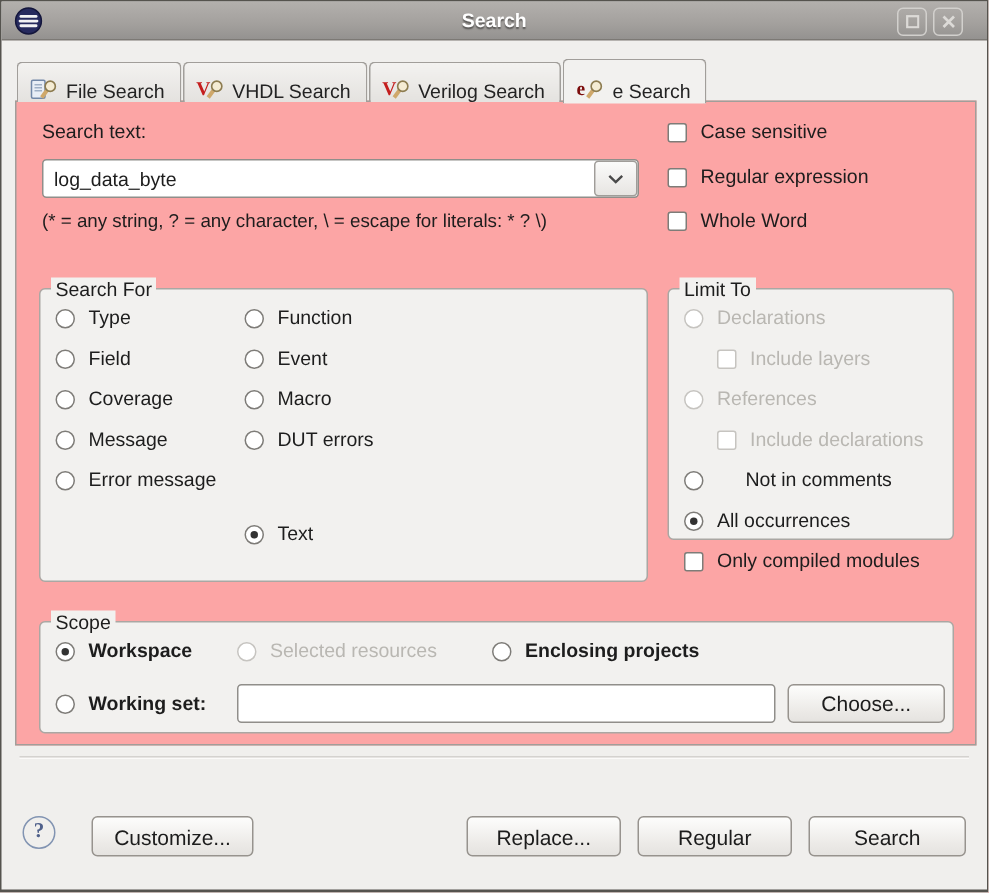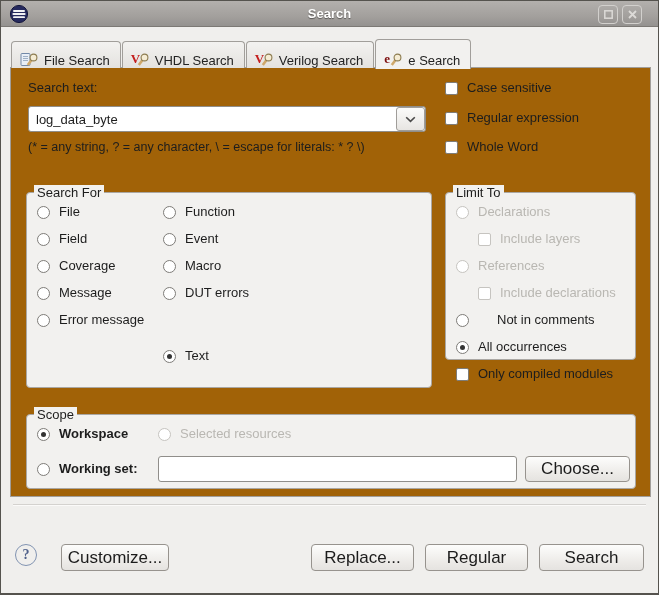--- a/index.html
+++ b/index.html
@@ -59,21 +59,21 @@
     position:absolute; left:0; top:-1px; font-weight:bold; font-size:13px;
     font-family:"Liberation Serif","DejaVu Serif",serif; line-height:16px;
   }
   .icon-letter.red { color:#c41e1e; }
   .icon-letter.maroon { color:#7c0d0d; }
   .tabicon .mag { position:absolute; right:0; top:0; }
 
   
   .content {
     position:absolute; left:9px; top:66px; width:641px; height:430px;
-    border:1px solid #a19e9a; background:#a16207; z-index:2;
+    border:1px solid #a19e9a; background:#fca5a5; z-index:2;
   }
 
   .lbl { position:absolute; white-space:nowrap; }
 
   
   .combo { position:absolute; left:17px; top:38px; width:398px; height:26px; }
   .combo input {
     width:100%; height:100%;
     border:1px solid #908e8a; border-radius:3px; background:#fff;
     font-family:inherit; font-size:13px; color:#1d1d1d; padding:0 32px 0 7px;
@@ -119,21 +119,21 @@
   
   .ws-input {
     position:absolute; left:131px; top:41px; width:359px; height:26px;
     border:1px solid #908e8a; border-radius:3px; background:#fff;
     font-family:inherit; font-size:13px; padding:0 6px;
   }
   .btn {
     display:inline-flex; align-items:center; justify-content:center;
     border:1px solid #97938e; border-radius:4px;
     background:linear-gradient(#fdfdfc,#eceae7 70%,#e5e3e0);
-    font-family:inherit; font-size:17px; color:#1c1c1c; cursor:pointer;
+    font-family:inherit; font-size:14px; color:#1c1c1c; cursor:pointer;
     white-space:nowrap;
   }
   .choose-btn { position:absolute; left:498px; top:41px; width:105px; height:26px; }
 
   
   .separator { position:absolute; left:12px; right:12px; top:503px; height:1px; background:#d4d2cf; box-shadow:0 1px 0 #fbfaf9; }
 
   .help-circle {
     position:absolute; left:14px; top:543px; width:22px; height:22px;
     border:1px solid #8294b2; border-radius:50%;
@@ -246,21 +246,21 @@
     <label class="opt" style="left:434px; top:72px;">
       <span class="box"></span>
       <span class="olabel">Whole Word</span>
     </label>
 
     <div class="group" id="group-searchfor">
       <span class="group-title">Search For</span>
 
       <label class="opt" style="left:10px; top:12px;">
         <span class="radio"></span>
-        <span class="olabel">File</span>
+        <span class="olabel">Type</span>
       </label>
       <label class="opt" style="left:10px; top:39px;">
         <span class="radio"></span>
         <span class="olabel">Field</span>
       </label>
       <label class="opt" style="left:10px; top:66px;">
         <span class="radio"></span>
         <span class="olabel">Coverage</span>
       </label>
       <label class="opt" style="left:10px; top:93px;">
@@ -330,20 +330,24 @@
     <div class="group" id="group-scope">
       <span class="group-title">Scope</span>
 
       <label class="opt" style="left:10px; top:12px;">
         <span class="radio checked"></span>
         <span class="olabel" style="font-weight:bold;">Workspace</span>
       </label>
       <label class="opt disabled" style="left:131px; top:12px;">
         <span class="radio"></span>
         <span class="olabel">Selected resources</span>
+      </label>
+      <label class="opt" style="left:301px; top:12px;">
+        <span class="radio"></span>
+        <span class="olabel" style="font-weight:bold;">Enclosing projects</span>
       </label>
 
       <label class="opt" style="left:10px; top:47px;">
         <span class="radio"></span>
         <span class="olabel" style="font-weight:bold;">Working set:</span>
       </label>
       <input type="text" class="ws-input" value="" style="">
       <button class="btn choose-btn">Choose...</button>
     </div>
   </div>

